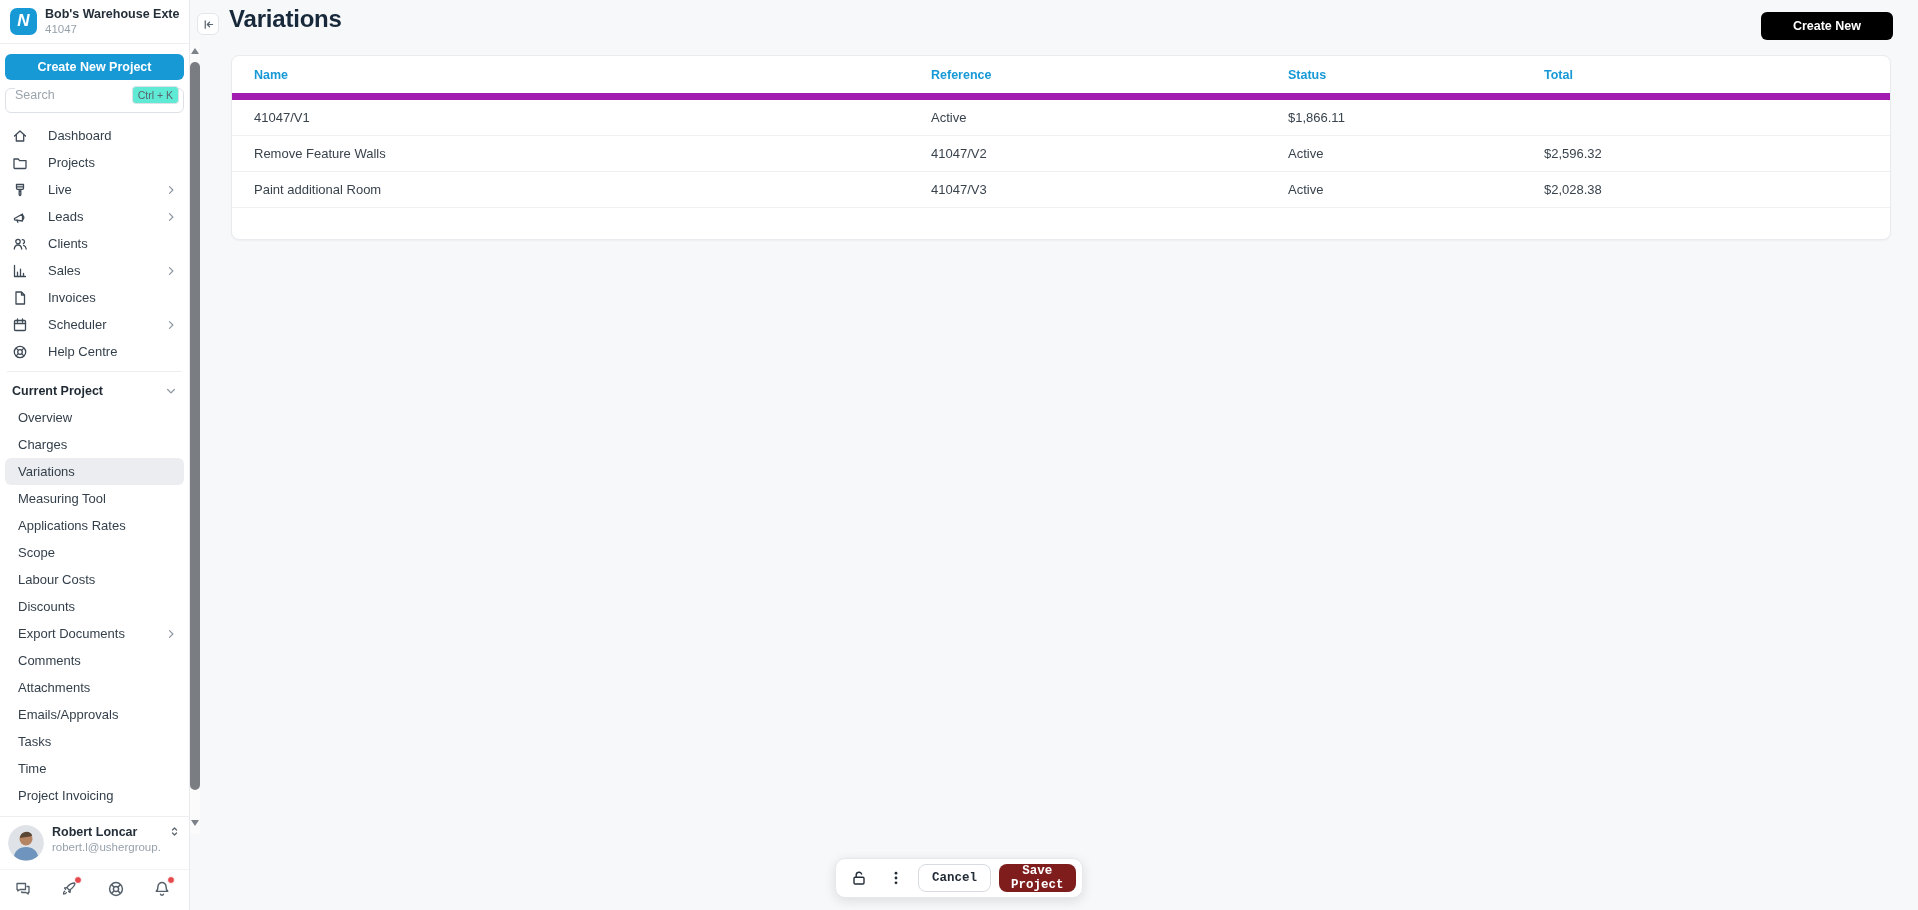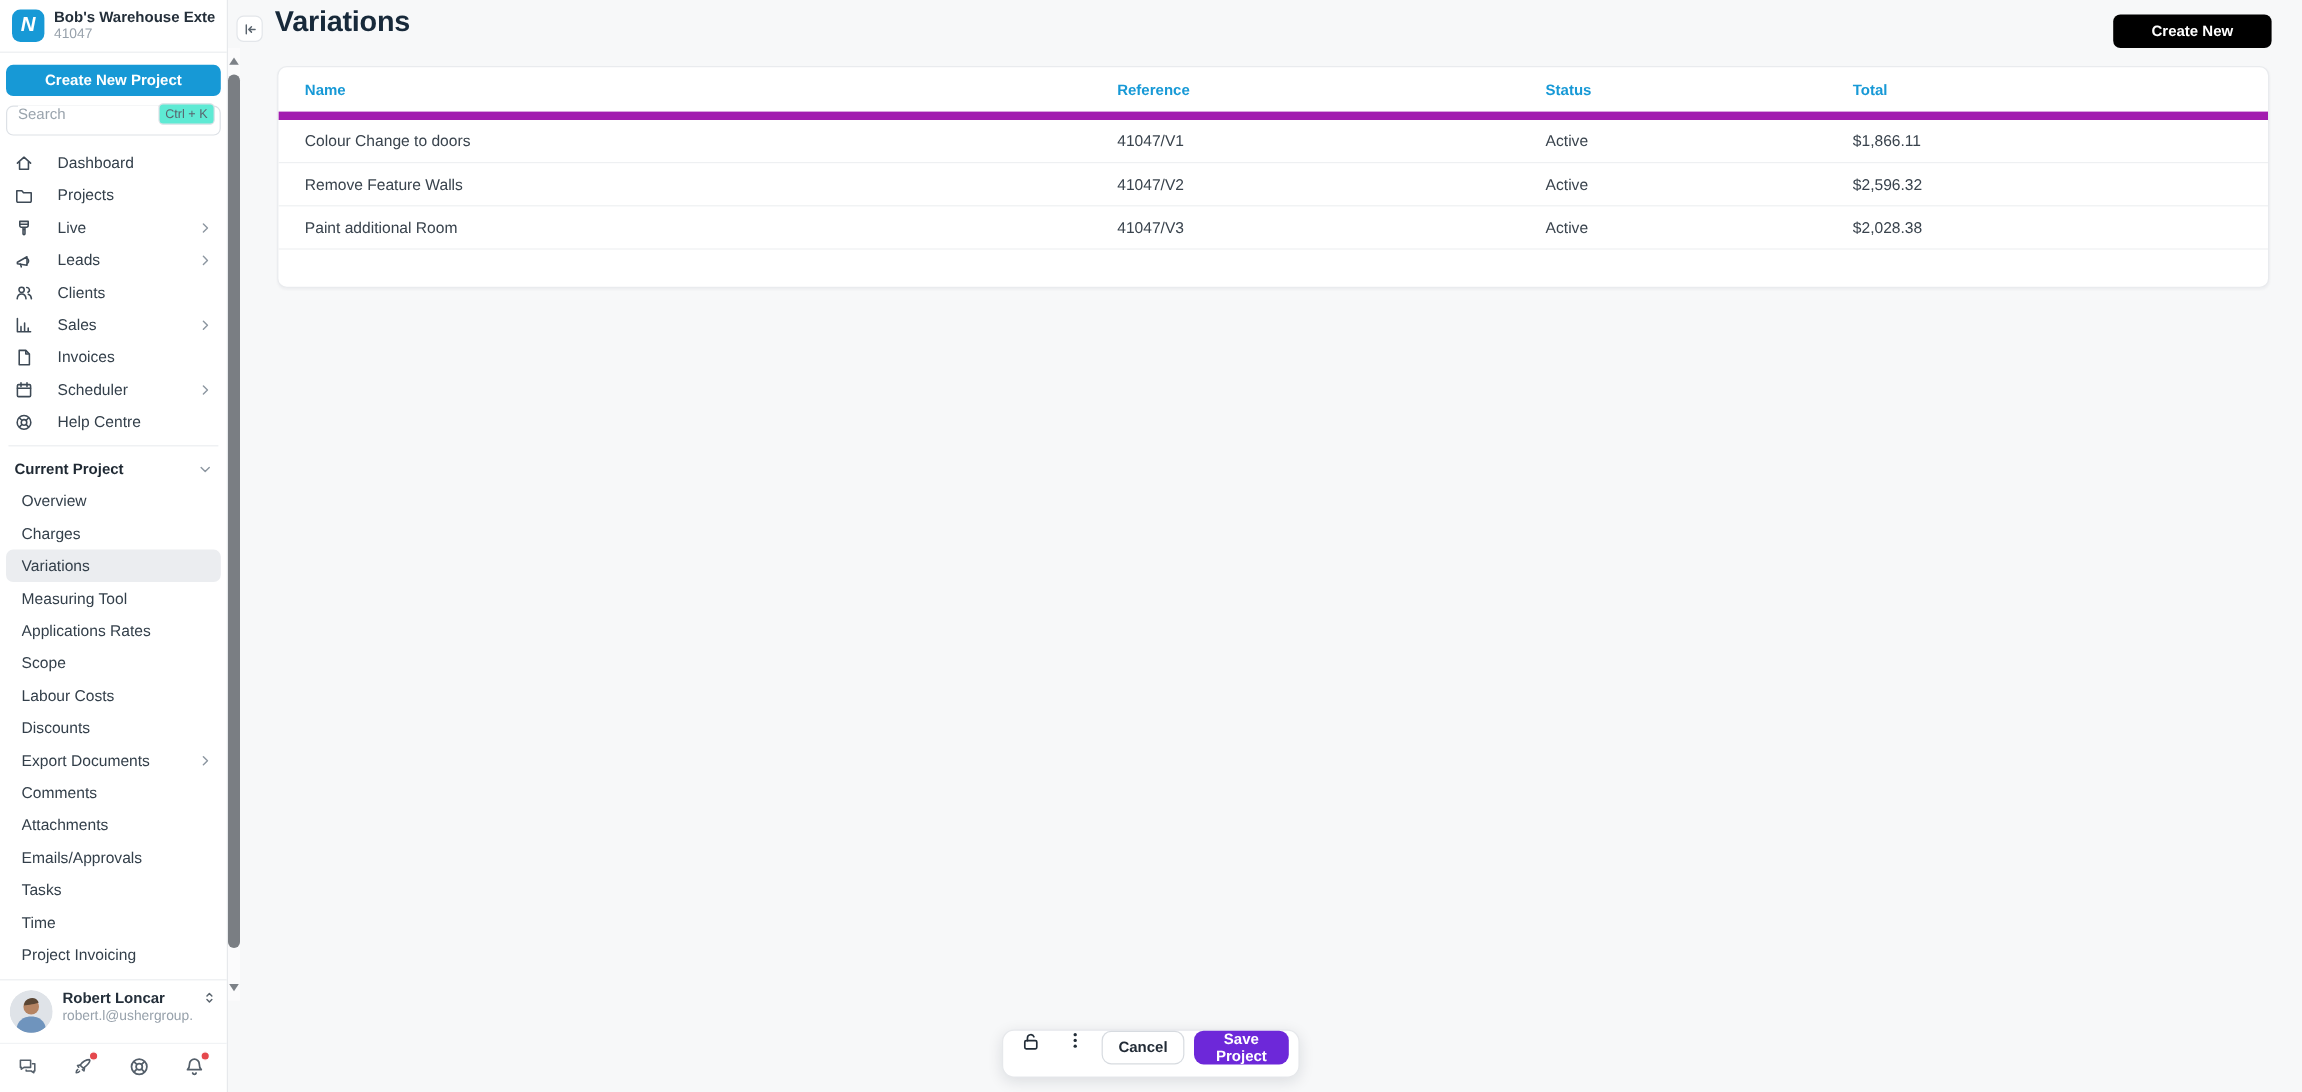--- a/index.html
+++ b/index.html
@@ -118,29 +118,29 @@
   .thead { height:44px; border-bottom:7px solid #a21caf; }
   .th { font-size:12.5px; font-weight:bold; color:#1799d6; cursor:pointer; }
   .trow { height:36px; border-bottom:1px solid #eef0f2; cursor:pointer; }
   .td { font-size:13px; color:#39434d; white-space:nowrap; }
 
   
   .action-bar {
     position:absolute; left:835px; top:858px; width:248px; height:40px;
     background:#fff; border:1px solid #e6e8eb; border-radius:10px;
     box-shadow:0 3px 12px rgba(16,24,40,0.12);
-    display:flex; padding:0 8px; gap:8px;
+    display:flex; align-items:center; padding:0 8px; gap:8px;font-family:Liberation Mono, monospace;
   }
   .bar-icon { color:#222d38; display:flex; padding:0 6px; cursor:pointer; }
   .cancel-btn {
     height:28px; padding:0 13px; background:#fff; border:1px solid #d7dbe0; border-radius:8px;
     font-family:inherit; font-size:12.5px; font-weight:bold; color:#222b36; cursor:pointer;
   }
   .save-btn {
-    height:28px; padding:0 12px; background:#6d28d9; border:none; border-radius:8px;
+    height:28px; padding:0 12px; background:#7f1d1d; border:none; border-radius:8px;
     font-family:inherit; font-size:12.5px; font-weight:bold; color:#fff; cursor:pointer;
   }
 </style>
 </head>
 <body>
 
 <div class="sidebar">
 
   <div class="side-top">
     <div class="logo">N</div>
@@ -403,21 +403,20 @@
 <button class="create-new-btn">Create New</button>
 
 <div class="card">
   <div class="tgrid thead">
     <div class="th">Name</div>
     <div class="th">Reference</div>
     <div class="th">Status</div>
     <div class="th">Total</div>
   </div>
   <div class="tgrid trow">
-    <div class="td">Colour Change to doors</div>
     <div class="td">41047/V1</div>
     <div class="td">Active</div>
     <div class="td">$1,866.11</div>
   </div>
   <div class="tgrid trow">
     <div class="td">Remove Feature Walls</div>
     <div class="td">41047/V2</div>
     <div class="td">Active</div>
     <div class="td">$2,596.32</div>
   </div>

